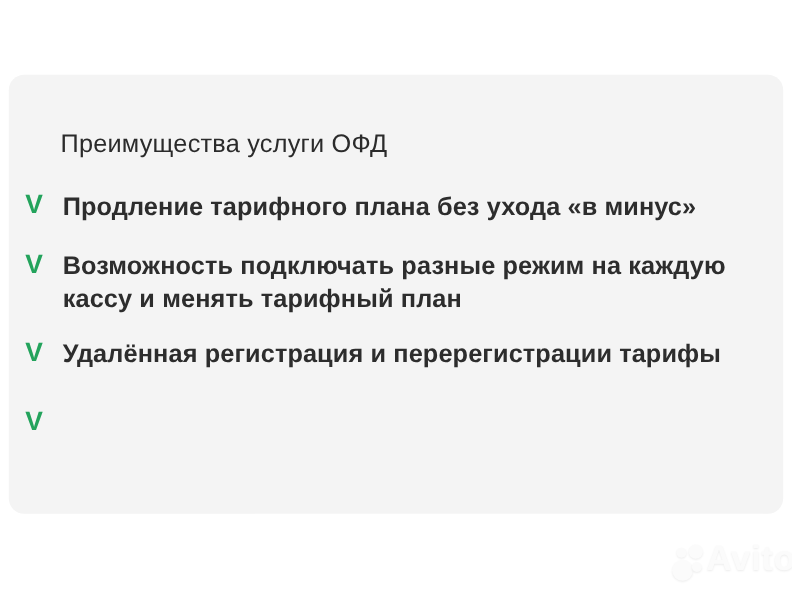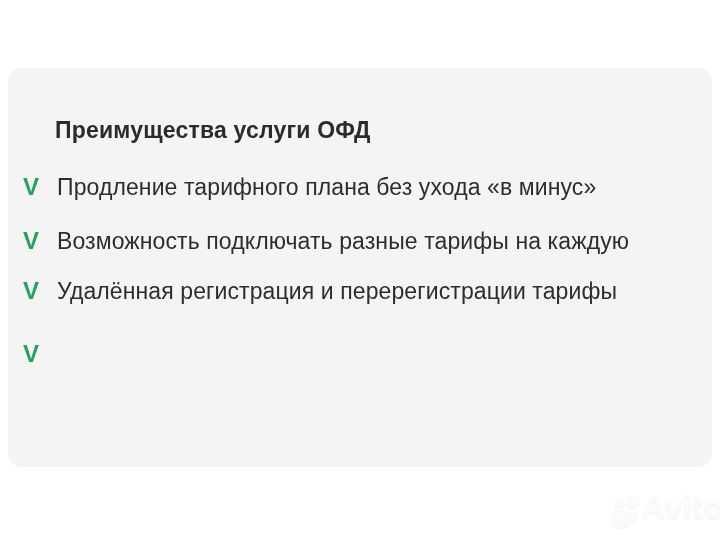--- a/index.html
+++ b/index.html
@@ -22,21 +22,21 @@
     height: 399px;
     background: #f4f4f4;
     border-radius: 14px;
     box-sizing: border-box;
     padding-top: 48px;
   }
   .card-title {
     margin: 0 0 0 47px;
     font-size: 23px;
     line-height: 28px;
-    font-weight: bold;
+    font-weight: normal;
     color: #2b2b2b;
     letter-spacing: 0.2px;
   }
   .benefit-list {
     margin-top: 28px;
   }
   .benefit-row {
     display: flex;
     align-items: flex-start;
     padding-left: 7px;
@@ -52,20 +52,21 @@
     color: #23a35c;
     font-size: 24px;
     font-weight: 600;
     line-height: 30px;
   }
   .benefit-text {
     font-size: 23px;
     line-height: 30px;
     color: #2d2d2d;
     letter-spacing: 0.1px;
+    font-weight: bold;
   }
   
   .watermark {
     position: absolute;
     left: 609px;
     top: 493px;
     width: 110px;
     height: 42px;
   }
   .wm-circle {
@@ -100,21 +101,22 @@
     <div class="benefit-row gap-a">
       <span class="check-marker">V</span>
       <div class="benefit-text">
         <div>Продление тарифного плана без ухода «в минус»</div>
       </div>
     </div>
 
     <div class="benefit-row gap-b">
       <span class="check-marker">V</span>
       <div class="benefit-text">
-        <div>Возможность подключать разные тарифы на каждую</div>
+        <div>Возможность подключать разные режим на каждую</div>
+        <div>кассу и менять тарифный план</div>
       </div>
     </div>
 
     <div class="benefit-row gap-c">
       <span class="check-marker">V</span>
       <div class="benefit-text">
         <div>Удалённая регистрация и перерегистрации тарифы</div>
       </div>
     </div>
 

